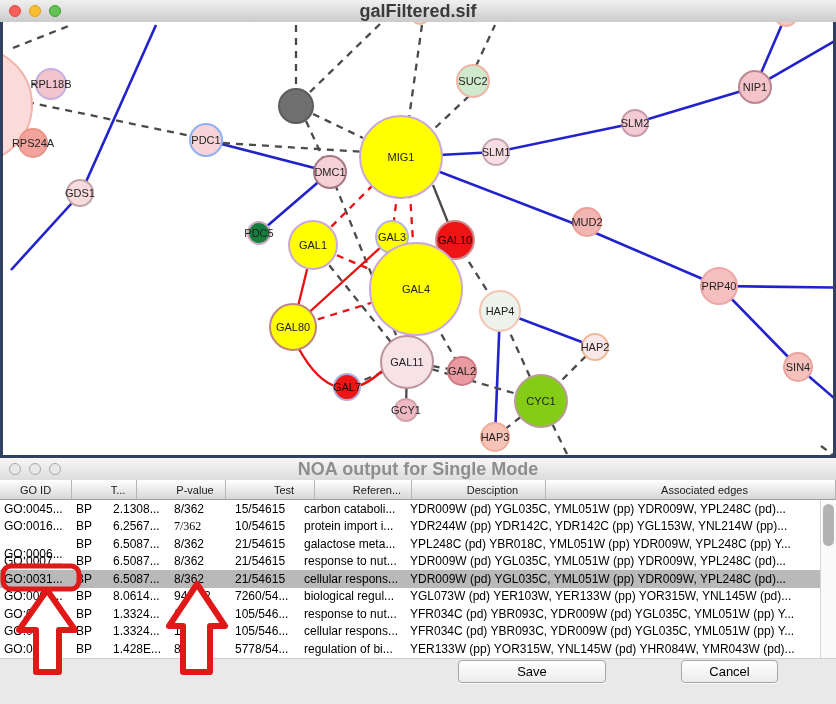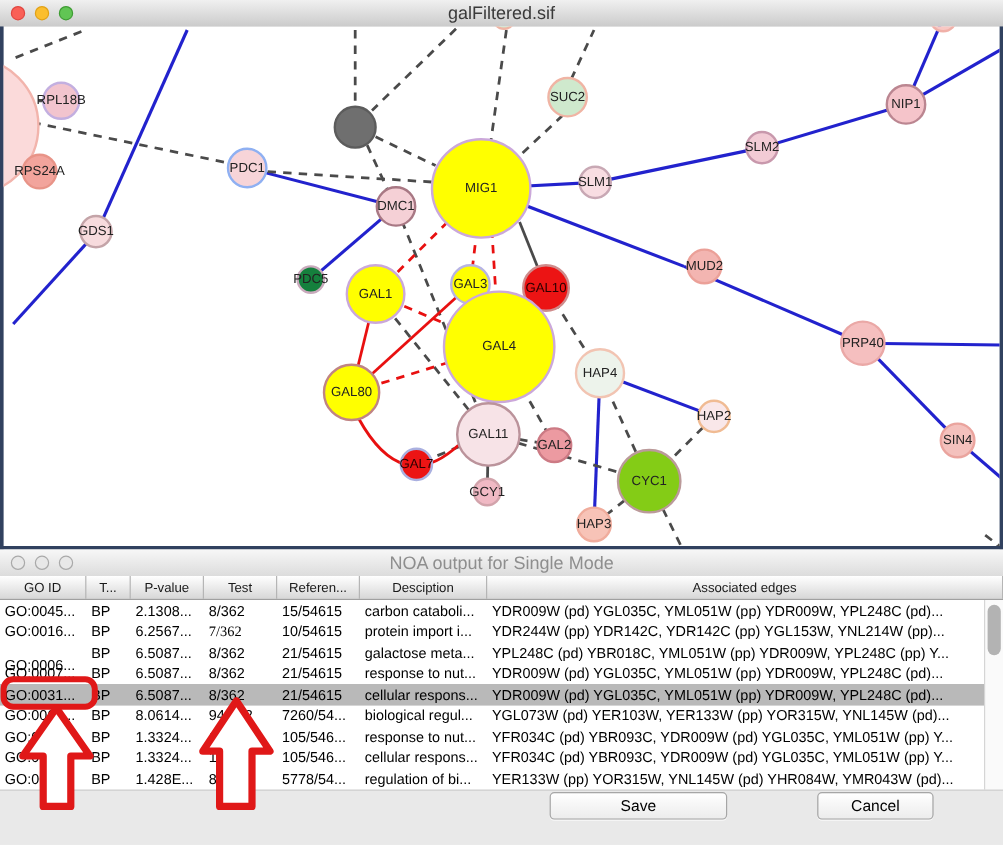--- a/index.html
+++ b/index.html
@@ -3,21 +3,21 @@
 <meta charset="utf-8">
 <style>
   html,body{margin:0;padding:0;}
   body{width:836px;height:704px;position:relative;overflow:hidden;
        font-family:"Liberation Sans",sans-serif;background:#e9e9e9;}
 
   
   .titlebar{height:22px;background:linear-gradient(#f0f0f0,#cbcbcb);
             border-bottom:1px solid #8f8f8f;position:relative;
             display:flex;align-items:center;justify-content:center;}
-  .titlebar .title{font-size:15px;font-weight:normal;color:#3a3a3a;}
+  .titlebar .title{font-size:18px;font-weight:bold;color:#3a3a3a;}
   .lights{position:absolute;left:9px;top:5px;display:flex;gap:8px;}
   .light{width:12px;height:12px;border-radius:50%;box-sizing:border-box;}
   .light.red{background:#f96057;border:1px solid #e14640;}
   .light.yellow{background:#fbbe2e;border:1px solid #e1a116;}
   .light.green{background:#61c554;border:1px solid #3e9c33;}
   .light.off{background:#e8e8e8;border:1px solid #a9a9a9;}
 
   
   #net-window{position:absolute;left:0;top:0;width:836px;height:458px;}
   #net-canvas{position:absolute;left:0;top:22px;width:836px;height:436px;
@@ -30,21 +30,21 @@
         font-size:11px;color:#222;white-space:nowrap;z-index:2;}
 
   
   #noa-window{position:absolute;left:0;top:458px;width:836px;height:246px;
               background:#e9e9e9;}
   #noa-window .titlebar{background:linear-gradient(#f7f7f7,#dcdcdc);
                         border-bottom:1px solid #aeaeae;}
   #noa-window .title{color:#8e8e8e;}
   #noa-head{position:absolute;left:0;top:22px;width:836px;height:20px;
             background:linear-gradient(#ffffff,#d7d7d7);
-            border-bottom:1px solid #a0a0a0;display:flex;box-sizing:border-box;}
+            border-bottom:1px solid #a0a0a0;display:flex;box-sizing:border-box;gap:28px;}
   .th{box-sizing:border-box;border-right:1px solid #b5b5b5;font-size:11px;
       display:flex;align-items:center;justify-content:center;color:#1a1a1a;
       overflow:hidden;white-space:nowrap;}
   #noa-body{position:absolute;left:0;top:42px;width:820px;height:158px;
             background:#ffffff;overflow:hidden;}
   .tr{display:flex;height:17.5px;align-items:center;}
   .tr.selected{background:#b9b9b9;}
   .td{box-sizing:border-box;padding-left:4px;font-size:12px;color:#000;
       overflow:hidden;white-space:nowrap;flex-shrink:0;}
   #noa-scroll{position:absolute;right:0;top:42px;width:16px;height:158px;

